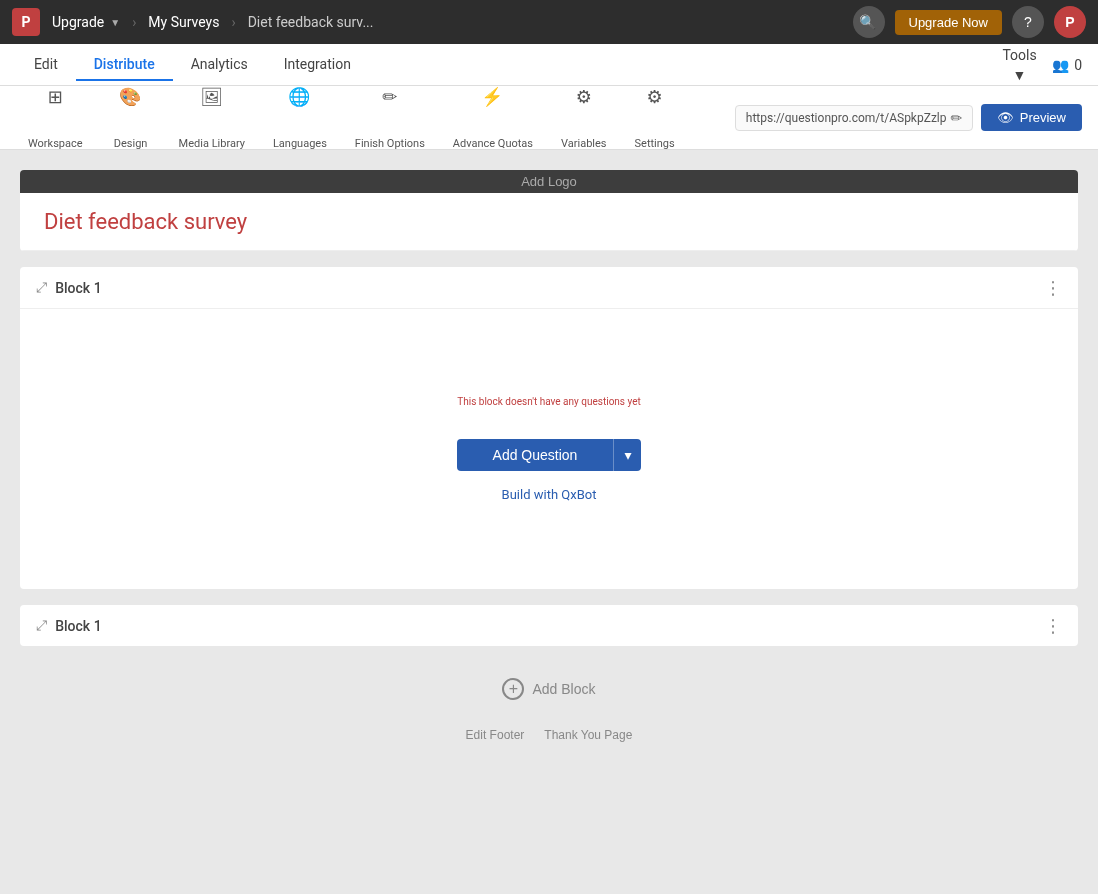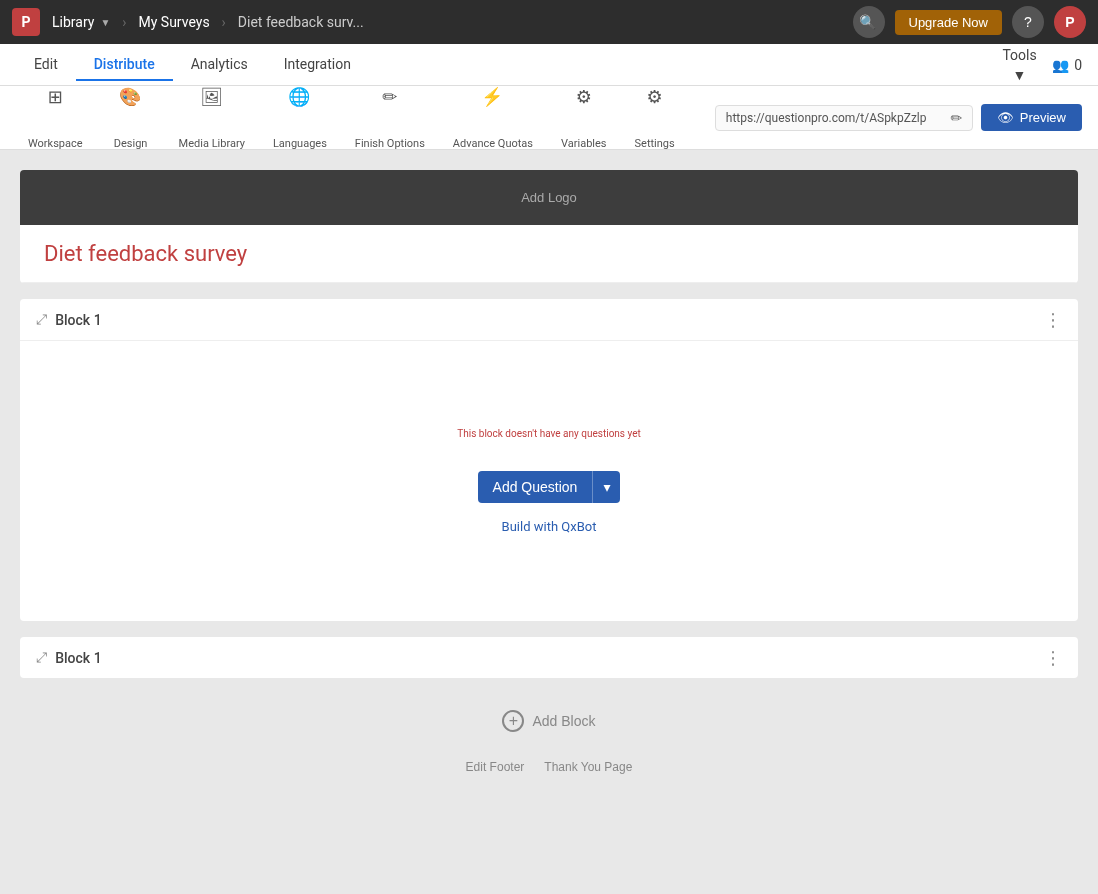--- a/index.html
+++ b/index.html
@@ -33,51 +33,51 @@
     .people-badge { display: flex; align-items: center; gap: 4px; color: #444; font-size: 14px; }
 
     
     .toolbar {
       display: flex; align-items: center; background: #fff; border-bottom: 1px solid #ddd; height: 64px; padding: 0 16px; gap: 4px;
     }
     .toolbar-item { display: flex; flex-direction: column; align-items: center; justify-content: center; gap: 2px; padding: 4px 12px; cursor: pointer; border-radius: 4px; min-width: 64px; }
     .toolbar-item .icon { font-size: 18px; color: #555; }
     .toolbar-item .label { font-size: 11px; color: #555; margin-top: 28px; }
     .toolbar-right { margin-left: auto; display: flex; align-items: center; gap: 8px; }
-    .url-box { display: flex; align-items: center; gap: 24px; border: 1px solid #ddd; border-radius: 4px; padding: 4px 10px; font-size: 12px; color: #555; background: #fafafa; }
+    .url-box { display: flex; align-items: center; gap: 4px; border: 1px solid #ddd; border-radius: 4px; padding: 4px 10px; font-size: 12px; color: #555; background: #fafafa; }
     .url-edit-icon { color: #666; cursor: pointer; font-size: 14px; }
     .btn-preview { background: #2a5db0; color: white; border: none; border-radius: 4px; padding: 6px 16px; font-size: 13px; cursor: pointer; display: flex; align-items: center; gap: 6px; font-weight: 500; }
 
     
     .main-content { background: #e8e8e8; padding: 20px; height: calc(894px - 44px - 42px - 64px); overflow-y: auto; }
 
     
     .survey-container { background: white; border-radius: 4px; margin-bottom: 16px; overflow: hidden; }
 
     
-    .logo-bar { background: #3d3d3d; padding: 20px; display: flex; align-items: flex-end; justify-content: center; }
+    .logo-bar { background: #3d3d3d; padding: 4px; display: flex; align-items: flex-end; justify-content: center; }
     .add-logo-btn { color: #aaa; font-size: 13px; cursor: pointer; background: none; border: none; }
 
     
     .survey-title-section { padding: 16px 24px; border-bottom: 1px solid #eee; }
     .survey-title { color: #c04040; font-size: 22px; font-weight: 400; }
 
     
     .block-container { background: white; border-radius: 4px; margin-bottom: 16px; overflow: hidden; }
     .block-header { display: flex; align-items: center; justify-content: space-between; padding: 10px 16px; border-bottom: 1px solid #eee; }
     .block-header-left { display: flex; align-items: center; gap: 8px; }
     .block-collapse-icon { color: #888; font-size: 14px; cursor: pointer; }
     .block-title { font-size: 14px; color: #444; font-weight: 500; }
     .block-menu-icon { color: #888; cursor: pointer; font-size: 18px; }
 
     
     .block-content { padding: 40px 20px; display: flex; flex-direction: column; align-items: center; justify-content: center; min-height: 280px; }
     .block-empty-text { color: #c04040; font-size: 10px; margin-bottom: 32px; }
     .add-question-btn-group { display: flex; align-items: center; margin-bottom: 16px; }
-    .add-question-btn { background: #2a5db0; color: white; border: none; border-radius: 4px 0 0 4px; padding: 8px 15px; font-size: 14px; cursor: pointer; font-weight: 500; }
+    .add-question-btn { background: #2a5db0; color: white; border: none; border-radius: 4px 0 0 4px; padding: 8px 36px; font-size: 14px; cursor: pointer; font-weight: 500; }
     .add-question-dropdown { background: #2a5db0; color: white; border: none; border-left: 1px solid rgba(255,255,255,0.3); border-radius: 0 4px 4px 0; padding: 8px 10px; font-size: 14px; cursor: pointer; }
     .build-qxbot-link { color: #2a5db0; font-size: 13px; cursor: pointer; background: none; border: none; text-decoration: none; }
 
     
     .block-collapsed { background: white; border-radius: 4px; margin-bottom: 16px; }
     .block-collapsed .block-header { border-bottom: none; }
 
     
     .add-block-section { display: flex; align-items: center; justify-content: center; padding: 16px; }
     .add-block-btn { display: flex; align-items: center; gap: 8px; color: #888; font-size: 14px; cursor: pointer; background: none; border: none; }
@@ -88,21 +88,21 @@
     .footer-link { color: #888; font-size: 12px; cursor: pointer; background: none; border: none; }
   </style>
 </head>
 <body>
 
 <div class="top-bar">
   <div class="top-bar-logo">
     <span>P</span>
   </div>
   <div class="top-bar-surveys">
-    <span>Library</span>
+    <span>Upgrade</span>
     <span class="chevron">▼</span>
   </div>
   <span class="top-bar-separator">›</span>
   <span class="top-bar-breadcrumb">My Surveys</span>
   <span class="top-bar-separator">›</span>
   <span class="top-bar-title">Diet feedback surv...</span>
   <div class="top-bar-actions">
     <button class="top-bar-icon-btn search">🔍</button>
     <button class="btn-upgrade">Upgrade Now</button>
     <button class="top-bar-icon-btn help">?</button>

